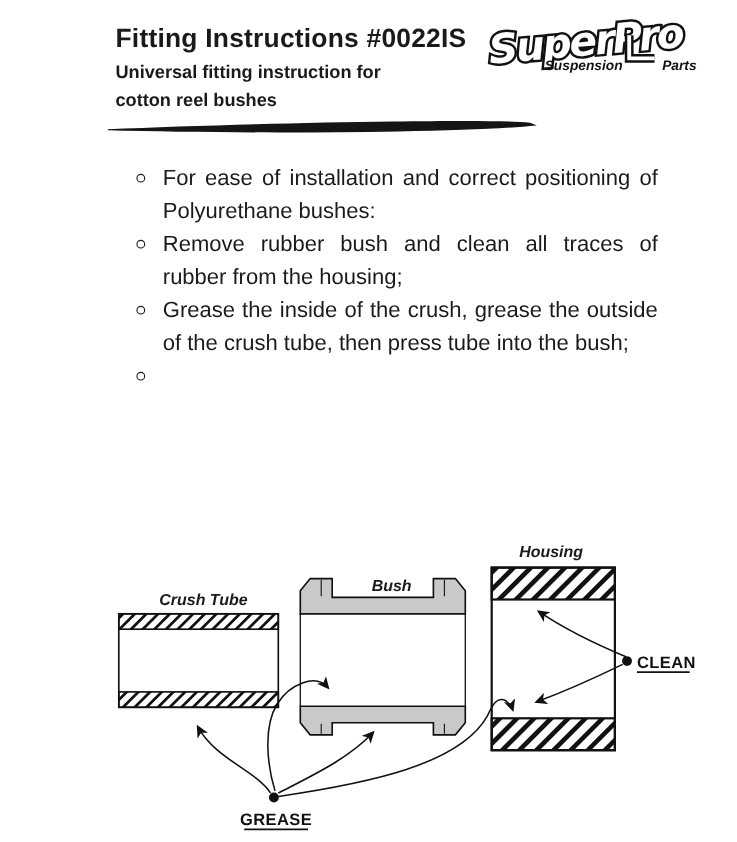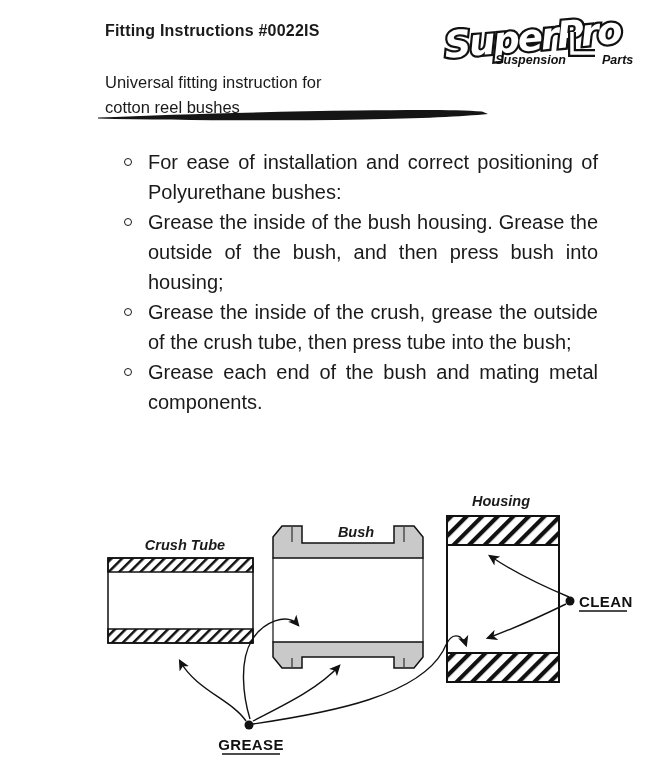--- a/index.html
+++ b/index.html
@@ -2,25 +2,25 @@
 <html><head>
 <meta charset="utf-8">
 <style>
   html,body{margin:0;padding:0;}
   body{
     width:670px;height:765px;background:#ffffff;position:relative;
     font-family:"Liberation Sans",sans-serif;color:#1a1a1a;overflow:hidden;
   }
   .page-title{
     position:absolute;left:105px;top:22px;
-    font-size:16px;font-weight:bold;letter-spacing:.2px;
+    font-size:24px;font-weight:bold;letter-spacing:.2px;
   }
   .page-subtitle{
     position:absolute;left:105px;top:54px;
-    font-size:16.5px;font-weight:normal;line-height:25px;margin-top:16px;
+    font-size:16.5px;font-weight:bold;line-height:25px;
   }
   .logo-svg{position:absolute;left:438px;top:4px;}
   .divider-svg{position:absolute;left:92px;top:106px;}
   .instruction-list{
     position:absolute;left:122px;top:147px;width:476px;
     list-style:none;margin:0;padding:0;
   }
   .instruction-list li{
     position:relative;padding-left:26px;
     font-size:20px;line-height:30px;text-align:justify;
@@ -54,23 +54,23 @@
   <text x="128" y="60" text-anchor="end" font-size="12.5" font-weight="bold" font-style="italic" fill="#111">Suspension</text>
   <text x="164" y="60" font-size="12.5" font-weight="bold" font-style="italic" fill="#111">Parts</text>
 </svg>
 
 <svg class="divider-svg" width="410" height="20" viewBox="0 0 410 20">
   <path fill="#151515" d="M6,11.5 C80,8.5 180,5.5 265,4.5 C320,3.8 365,3.5 390,5.5 L396,8 C370,10.5 330,12.5 270,13.5 C180,15 80,14.5 6,12.5 Z"></path>
 </svg>
 
 <ul class="instruction-list">
   <li><span class="bullet"></span><span>For ease of installation and correct positioning of Polyurethane bushes:</span></li>
-  <li><span class="bullet"></span><span>Grease the inside of the bush housing. Grease the outside of the bush, and then press bush into housing;</span></li>
+  <li><span class="bullet"></span><span>Remove rubber bush and clean all traces of rubber from the housing;</span></li>
   <li><span class="bullet"></span><span>Grease the inside of the crush, grease the outside of the crush tube, then press tube into the bush;</span></li>
-  <li><span class="bullet"></span><span>Grease each end of the bush and mating metal components.</span></li>
+  <li><span class="bullet"></span></li>
 </ul>
 
 <svg class="diagram-svg" width="670" height="280" viewBox="0 485 670 280">
   <defs>
     <pattern id="h1" width="7.5" height="7.5" patternUnits="userSpaceOnUse" patternTransform="rotate(-45)">
       <rect width="7.5" height="2.5" fill="#111"></rect>
     </pattern>
     <pattern id="h2" width="11" height="11" patternUnits="userSpaceOnUse" patternTransform="rotate(-45)">
       <rect width="11" height="4.2" fill="#111"></rect>
     </pattern>

